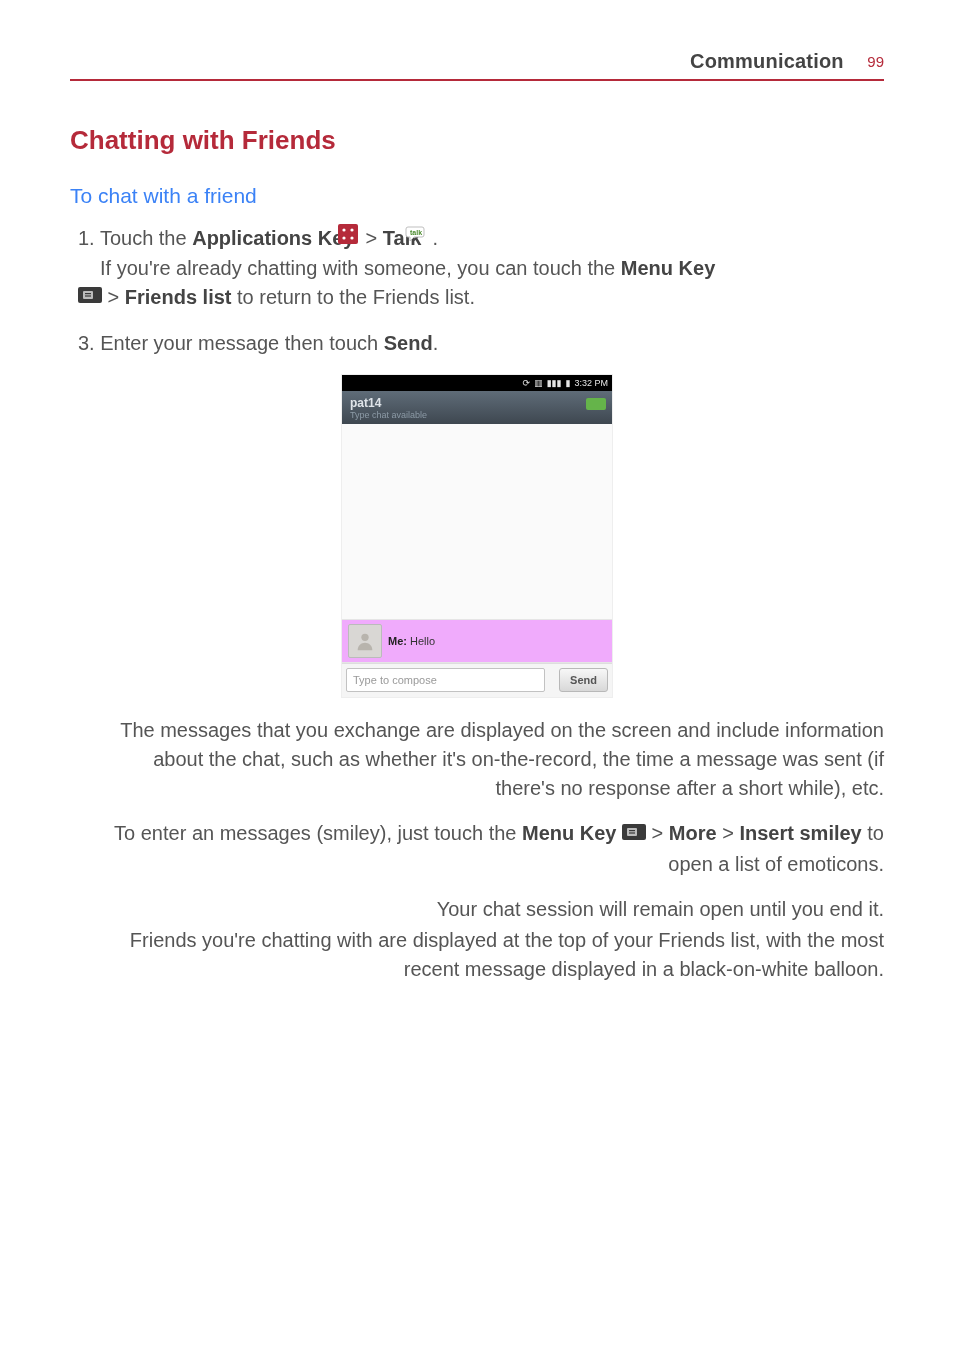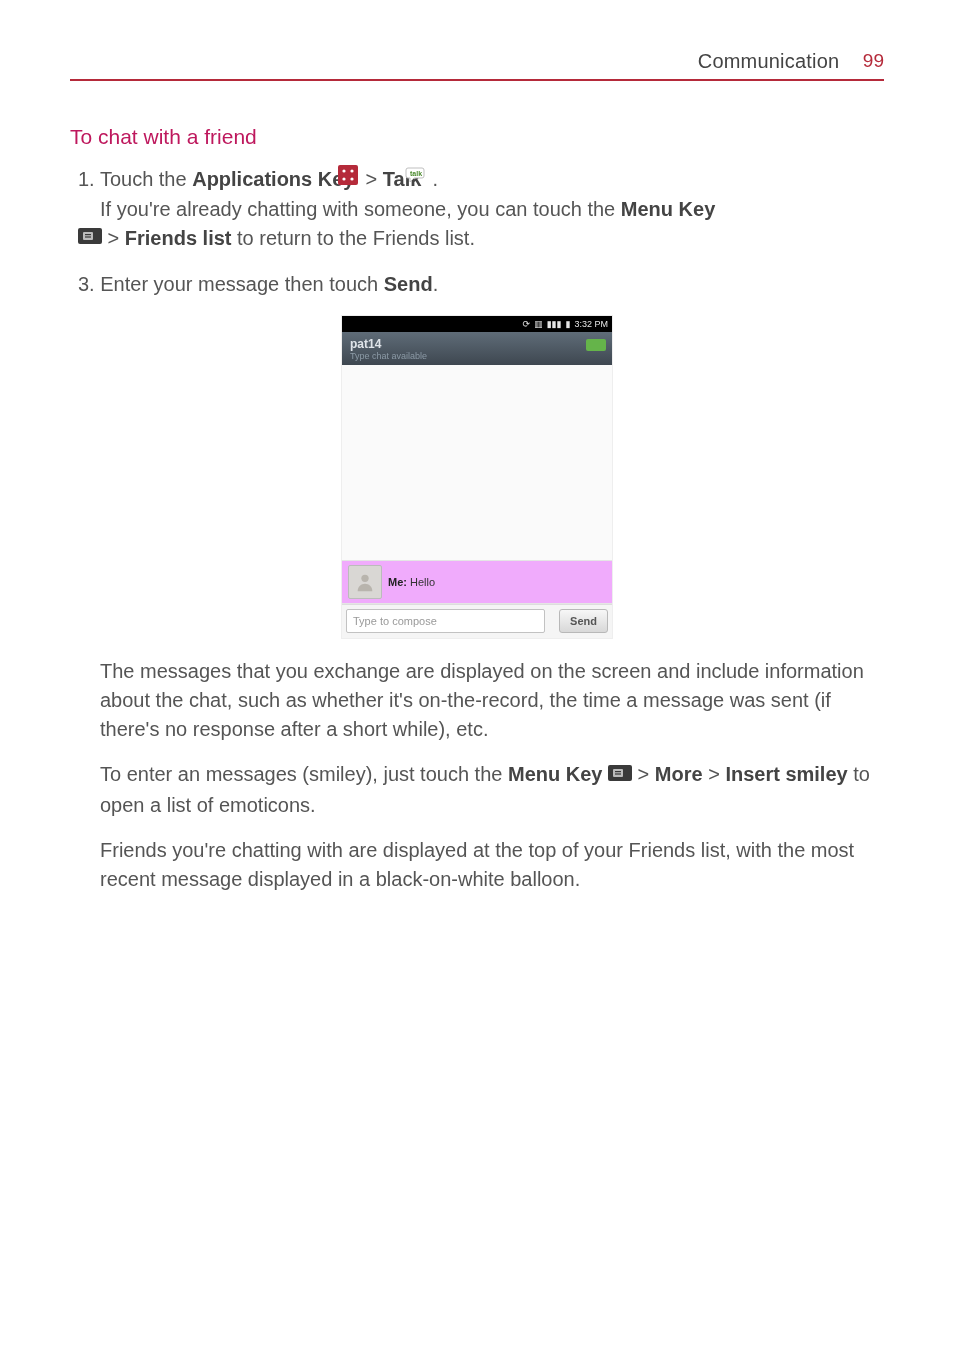--- a/index.html
+++ b/index.html
@@ -16,56 +16,57 @@
   }
   .header-bar {
     border-bottom: 2px solid #b52a3a;
     padding-bottom: 6px;
     margin-bottom: 44px;
     text-align: right;
     color: #444;
     font-size: 20px;
   }
   .header-bar .title {
-    font-weight: normal;
+    font-weight: bold;
     letter-spacing: .2px;
   }
   .header-bar .pnum {
     color: #b52a3a;
-    font-size: 19px;
+    font-size: 15px;
     margin-left: 18px;
     position: relative;
     top: -1px;
   }
   h1 {
     color: #b52a3a;
     font-size: 26px;
     font-weight: bold;
     margin: 0 0 28px 0;
   }
   h2 {
-    color: #be185d;
+    color: #3b82f6;
     font-size: 21px;
     font-weight: normal;
     margin: 9px 0 16px 0;
   }
   .step {
     font-size: 20px;
     color: #555;
     margin: 0 0 16px 0;
     padding-left: 30px;
     text-indent: -22px;
     line-height: 1.45;
   }
   .indent {
     font-size: 20px;
     color: #555;
     margin: 0 0 16px 0;
     padding-left: 30px;
     line-height: 1.45;
+    text-align: right;
   }
   .bold {
     font-weight: bold;
     color: #444;
   }
   .icon {
     display: inline-block;
     vertical-align: middle;
     position: relative;
     top: -2px;
@@ -136,20 +137,21 @@
 </head>
 <body>
 
 <div class="page">
 
   <div class="header-bar">
     <span class="title">Communication</span>
     <span class="pnum">99</span>
   </div>
 
+  <h1>Chatting with Friends</h1>
   <h2>To chat with a friend</h2>
 
   <p class="step">
     <span>1.</span>
     <span>Touch the </span><span class="bold">Applications Key</span>
     <span class="icon">
       <svg width="20" height="20">
           <rect width="20" height="20" rx="2" fill="#b52a3a"></rect>
           <circle cx="6" cy="6" r="1.6" fill="#fff"></circle>
           <circle cx="14" cy="6" r="1.6" fill="#fff"></circle>
@@ -218,15 +220,16 @@
     <span class="icon">
       <svg width="24" height="16">
           <rect width="24" height="16" rx="2" fill="#3a3a3a"></rect>
           <rect x="5" y="4" width="10" height="8" rx="1" fill="#bcbcbc"></rect>
           <rect x="7" y="6" width="6" height="1.2" fill="#3a3a3a"></rect>
           <rect x="7" y="8.4" width="6" height="1.2" fill="#3a3a3a"></rect>
         </svg>
     </span><span> &gt; </span><span class="bold">More</span><span> &gt; </span><span class="bold">Insert smiley</span><span> to open a list of emoticons.</span>
   </p>
 
+  <p class="indent" style="margin-bottom:2px">Your chat session will remain open until you end it.</p>
   <p class="indent">Friends you're chatting with are displayed at the top of your Friends list, with the most recent message displayed in a black-on-white balloon.</p>
 
 </div>
 
 </body></html>

